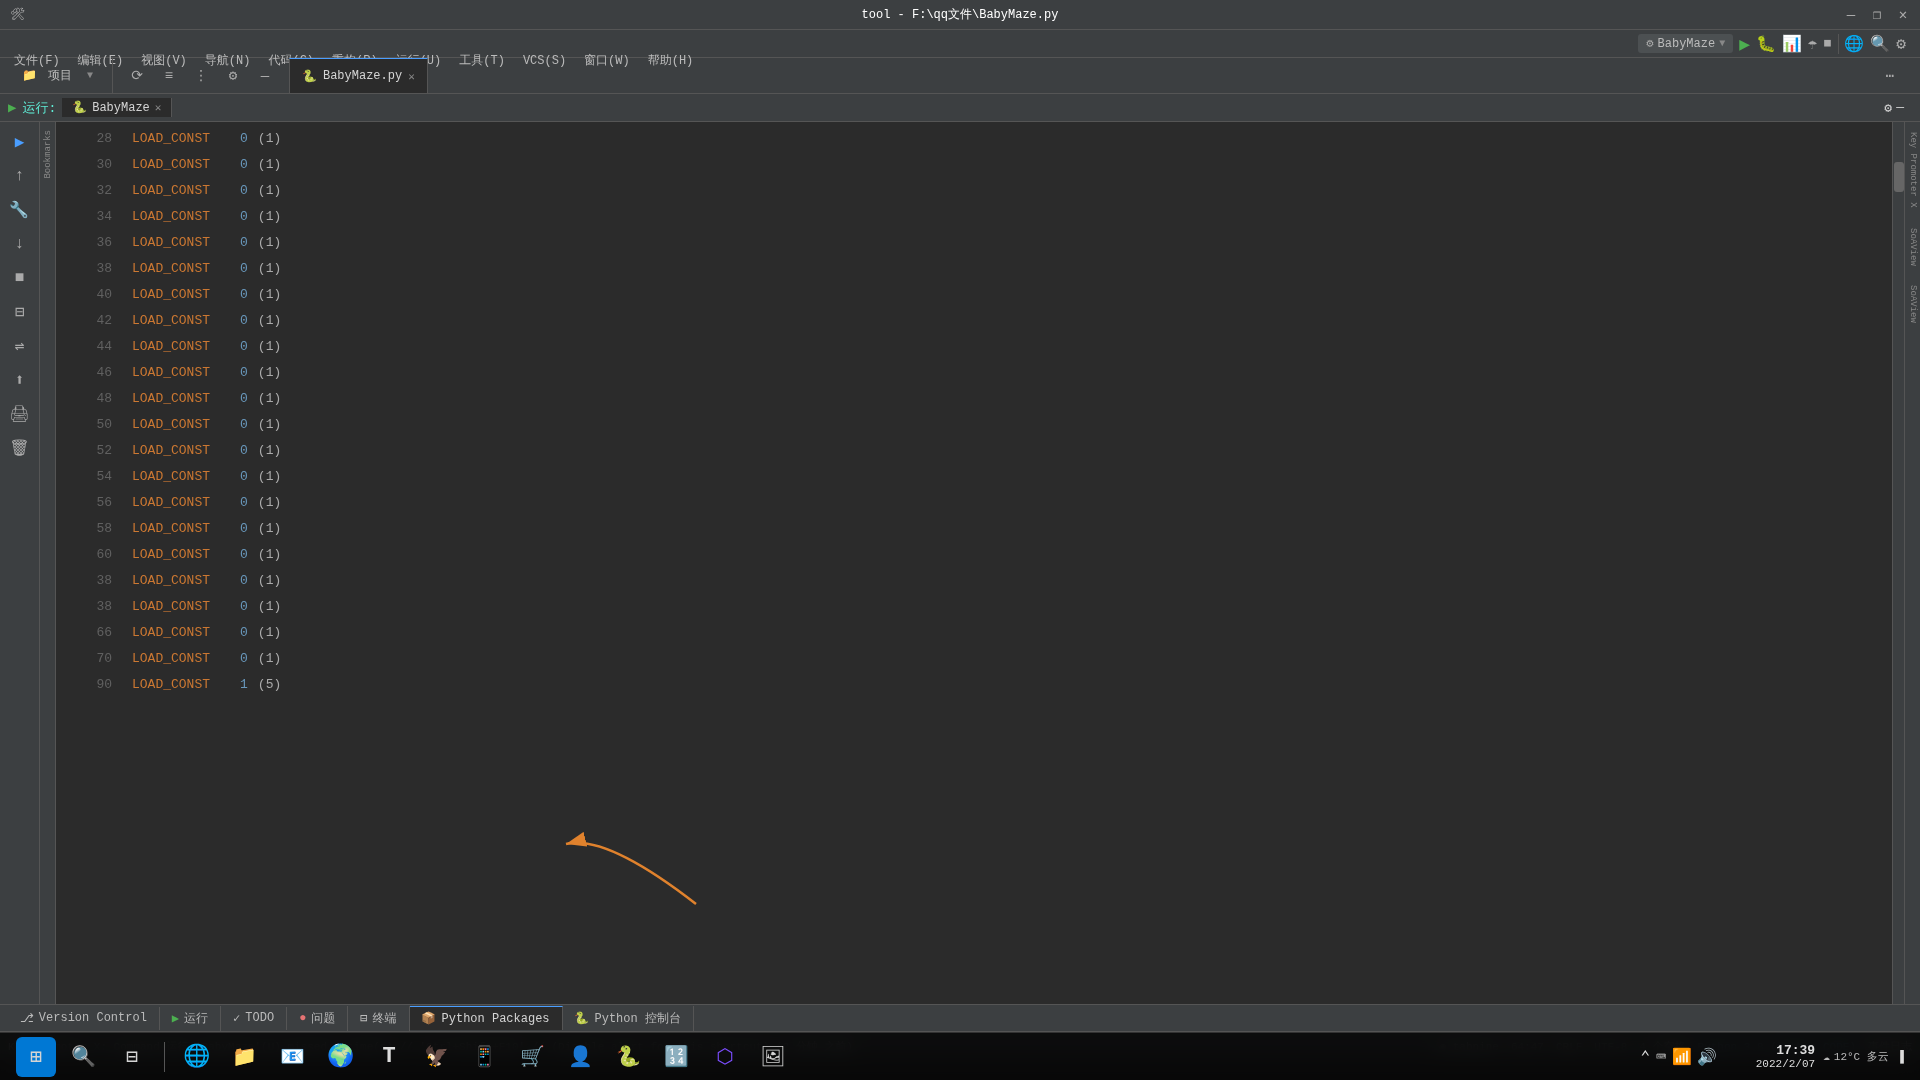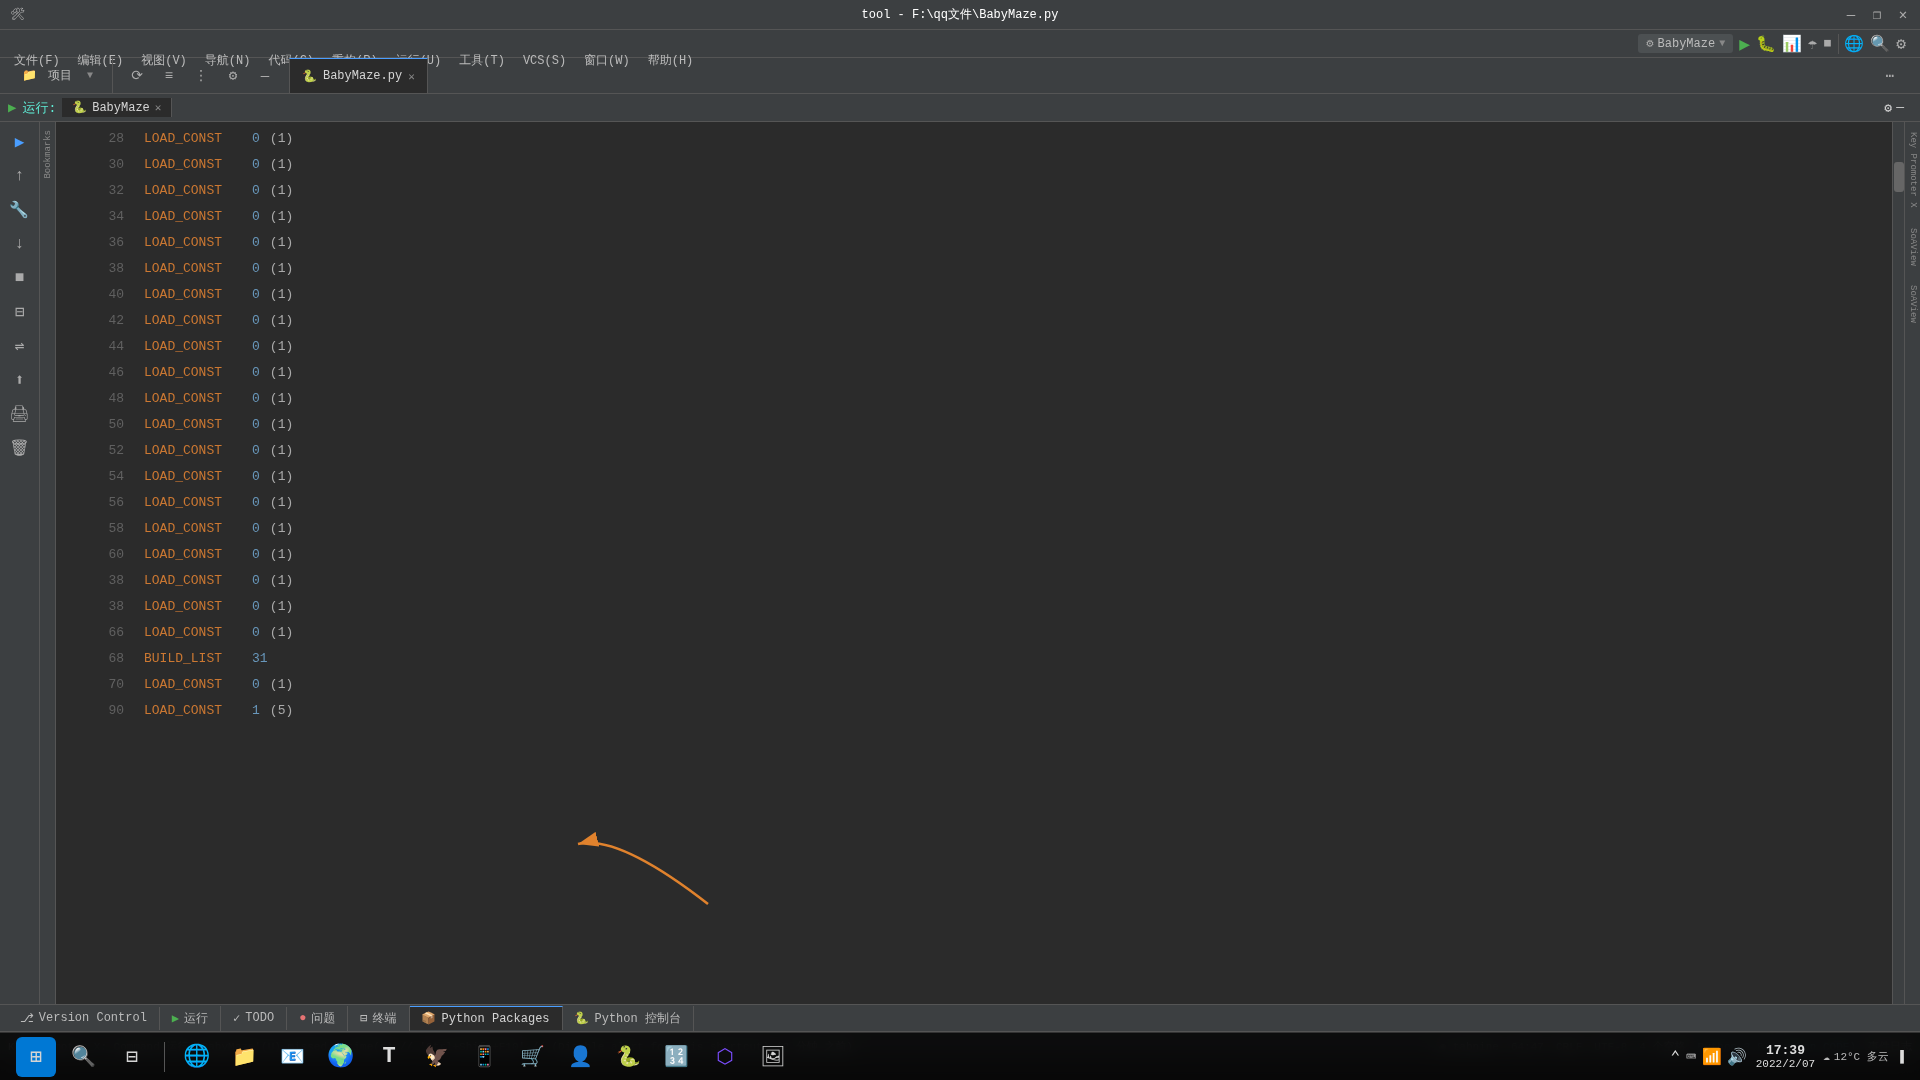--- a/index.html
+++ b/index.html
@@ -268,21 +268,21 @@
     }
     #taskbar-right {
       margin-left: auto;
       display: flex;
       align-items: center;
       gap: 8px;
       font-size: 11px;
       color: #ddd;
     }
     .tray-icon { font-size: 16px; cursor: pointer; }
-    #clock { text-align: center; }
+    #clock { text-align: right; margin-left: 30px; }
     #clock .time { font-size: 13px; font-weight: bold; }
     #clock .date { font-size: 11px; }
 
     
     #far-left {
       width: 16px;
       background: #3c3f41;
       display: flex;
       flex-direction: column;
       align-items: center;
@@ -418,21 +418,21 @@
     <div class="sidebar-icon">⇌</div>
     <div class="sidebar-icon">⬆</div>
     <div class="sidebar-icon">🖨</div>
     <div class="sidebar-icon">🗑</div>
   </div>
 
   <div id="far-left" style="width:16px;background:#3c3f41;border-right:1px solid #555;display:flex;flex-direction:column;align-items:center;">
     <div class="far-left-tab" style="font-size:9px;color:#888;writing-mode:vertical-rl;transform:rotate(180deg);padding:8px 2px;">Bookmarks</div>
   </div>
 
-  <div id="code-area" style="flex:1;background:#2b2b2b;overflow:hidden;position:relative;margin-left:12px;">
+  <div id="code-area" style="flex:1;background:#2b2b2b;overflow:hidden;position:relative;">
     <div id="code-content">
 
     <div class="code-line"><span class="line-num">28</span><span class="line-op">LOAD_CONST</span><span class="line-arg">0</span><span class="line-val">(1)</span></div>
         <div class="code-line"><span class="line-num">30</span><span class="line-op">LOAD_CONST</span><span class="line-arg">0</span><span class="line-val">(1)</span></div>
         <div class="code-line"><span class="line-num">32</span><span class="line-op">LOAD_CONST</span><span class="line-arg">0</span><span class="line-val">(1)</span></div>
         <div class="code-line"><span class="line-num">34</span><span class="line-op">LOAD_CONST</span><span class="line-arg">0</span><span class="line-val">(1)</span></div>
         <div class="code-line"><span class="line-num">36</span><span class="line-op">LOAD_CONST</span><span class="line-arg">0</span><span class="line-val">(1)</span></div>
         <div class="code-line"><span class="line-num">38</span><span class="line-op">LOAD_CONST</span><span class="line-arg">0</span><span class="line-val">(1)</span></div>
         <div class="code-line"><span class="line-num">40</span><span class="line-op">LOAD_CONST</span><span class="line-arg">0</span><span class="line-val">(1)</span></div>
         <div class="code-line"><span class="line-num">42</span><span class="line-op">LOAD_CONST</span><span class="line-arg">0</span><span class="line-val">(1)</span></div>
@@ -441,21 +441,20 @@
         <div class="code-line"><span class="line-num">48</span><span class="line-op">LOAD_CONST</span><span class="line-arg">0</span><span class="line-val">(1)</span></div>
         <div class="code-line"><span class="line-num">50</span><span class="line-op">LOAD_CONST</span><span class="line-arg">0</span><span class="line-val">(1)</span></div>
         <div class="code-line"><span class="line-num">52</span><span class="line-op">LOAD_CONST</span><span class="line-arg">0</span><span class="line-val">(1)</span></div>
         <div class="code-line"><span class="line-num">54</span><span class="line-op">LOAD_CONST</span><span class="line-arg">0</span><span class="line-val">(1)</span></div>
         <div class="code-line"><span class="line-num">56</span><span class="line-op">LOAD_CONST</span><span class="line-arg">0</span><span class="line-val">(1)</span></div>
         <div class="code-line"><span class="line-num">58</span><span class="line-op">LOAD_CONST</span><span class="line-arg">0</span><span class="line-val">(1)</span></div>
         <div class="code-line"><span class="line-num">60</span><span class="line-op">LOAD_CONST</span><span class="line-arg">0</span><span class="line-val">(1)</span></div>
         <div class="code-line"><span class="line-num">38</span><span class="line-op">LOAD_CONST</span><span class="line-arg">0</span><span class="line-val">(1)</span></div>
         <div class="code-line"><span class="line-num">38</span><span class="line-op">LOAD_CONST</span><span class="line-arg">0</span><span class="line-val">(1)</span></div>
         <div class="code-line"><span class="line-num">66</span><span class="line-op">LOAD_CONST</span><span class="line-arg">0</span><span class="line-val">(1)</span></div>
-        <div class="code-line"><span class="line-num">68</span><span class="line-op">BUILD_LIST</span><span class="line-arg">31</span><span class="line-val"></span></div>
         <div class="code-line"><span class="line-num">70</span><span class="line-op">LOAD_CONST</span><span class="line-arg">0</span><span class="line-val">(1)</span></div>
         <div class="code-line"><span class="line-num">90</span><span class="line-op">LOAD_CONST</span><span class="line-arg">1</span><span class="line-val">(5)</span></div>
       </div>
 
     <div id="annotation-text" style="position:absolute;bottom:140px;left:640px;color:#e0822d;font-size:22px;font-family:'Microsoft YaHei',sans-serif;font-weight:bold;white-space:nowrap;">从这里可以看到是31*31的迷宫</div>
 
     <svg id="arrow-svg" style="position:absolute;bottom:90px;left:490px;" width="200" height="100" viewBox="0 0 200 100">
       <defs>
         <marker id="arrowhead" markerWidth="8" markerHeight="6" refX="8" refY="3" orient="auto">
           <polygon points="0 0, 8 3, 0 6" fill="#e0822d"></polygon>

